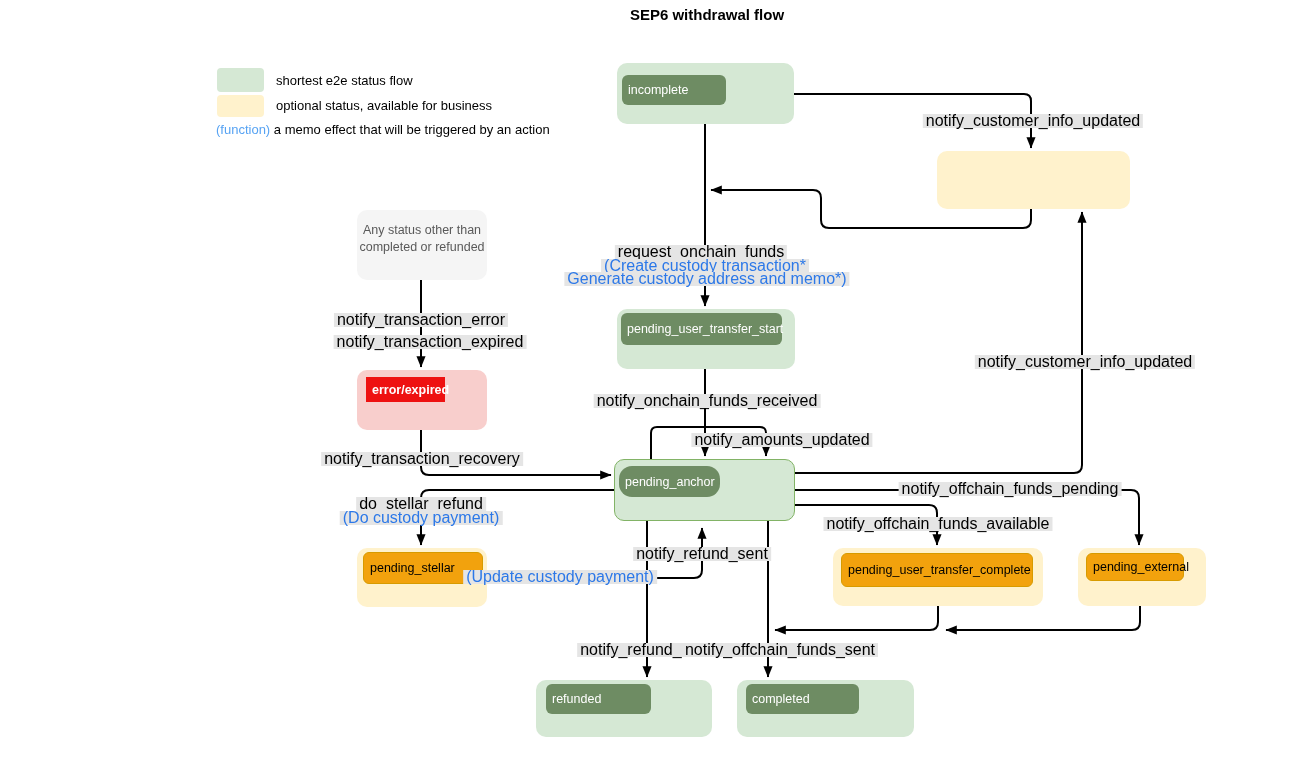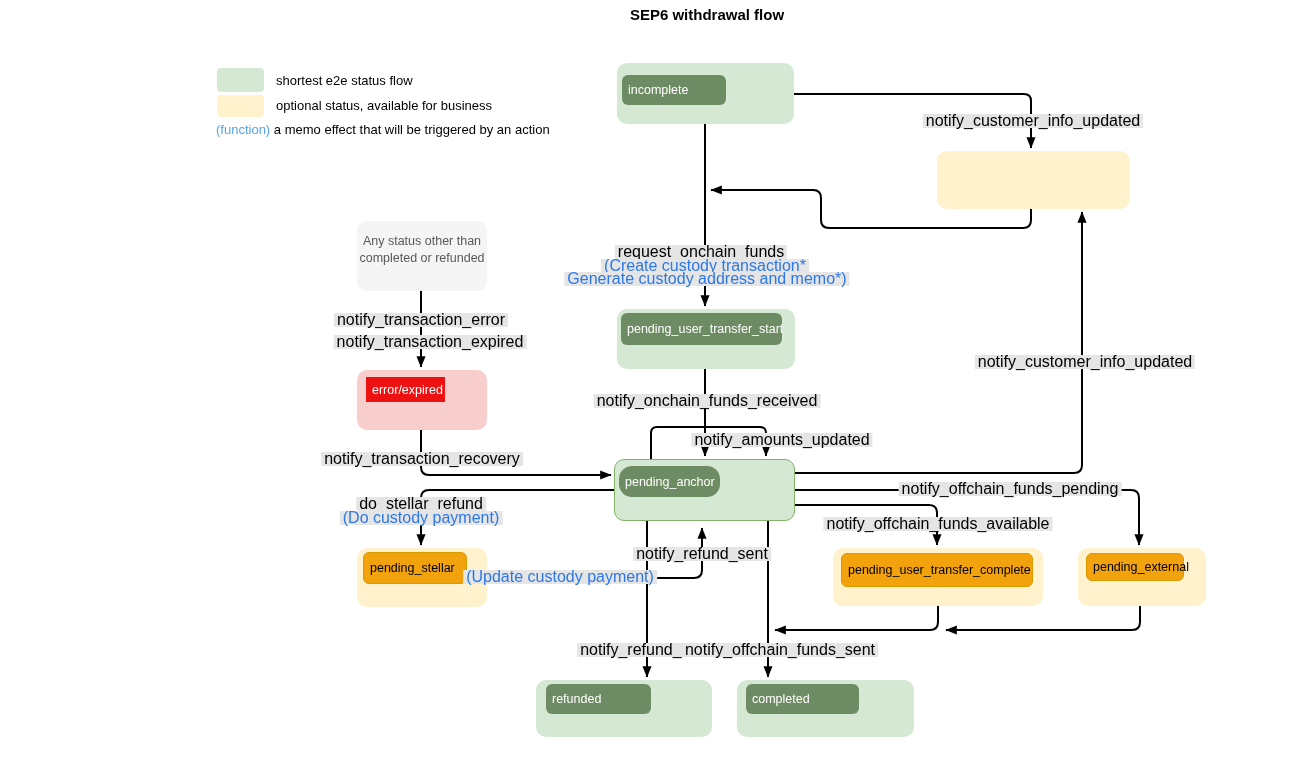--- a/index.html
+++ b/index.html
@@ -17,21 +17,21 @@
   
   .node-outer{position:absolute;border-radius:10px;}
   .g-outer{background:var(--green-light,#d5e8d4);}
   .y-outer{background:var(--yellow-light,#fff2cc);}
   .p-outer{background:var(--red-light,#f8cecc);}
   .anchor-border{border:1.5px solid var(--anchor-border,#82b366);}
   .inner{position:absolute;border-radius:6px;font-size:12.5px;white-space:nowrap;
          display:flex;align-items:center;padding:0 0 0 6px;box-sizing:border-box;}
   .in-green{background:var(--green-dark,#6e8c63);color:#fff;}
   .in-orange{background:var(--orange,#f2a20d);border:1px solid var(--orange-border,#d79b00);color:#000;}
-  .in-red{background:var(--red,#ee1111);color:#fff;border-radius:0;}
+  .in-red{background:var(--red,#ee1111);color:#fff;border-radius:0;font-weight:bold;}
   .note{position:absolute;background:var(--note-bg,#f5f5f5);border-radius:10px;
         color:var(--note-text,#595959);font-size:12.5px;text-align:center;
         display:flex;flex-direction:column;justify-content:flex-start;padding-top:12px;
         box-sizing:border-box;line-height:1.35;}
   
   .elabel{position:absolute;transform:translate(-50%,-50%);background:#e5e5e5;
           font-size:16px;color:#000;white-space:nowrap;padding:0 3px;line-height:14px;}
   .fn{color:var(--blue,#2c78e8);}
 </style>
 </head>
@@ -76,33 +76,33 @@
   </div>
 
   <div class="node-outer g-outer" style="left:617px;top:63px;width:177px;height:61px;"></div>
   <div class="inner in-green" style="left:622px;top:75px;width:104px;height:30px;">incomplete</div>
 
   <div class="node-outer y-outer" style="left:937px;top:151px;width:193px;height:58px;"></div>
 
   <div class="node-outer g-outer" style="left:617px;top:309px;width:178px;height:60px;"></div>
   <div class="inner in-green" style="left:621px;top:313px;width:161px;height:32px;">pending_user_transfer_start</div>
 
-  <div class="note" style="left:357px;top:221px;width:130px;height:70px;">
+  <div class="note" style="left:357px;top:210px;width:130px;height:70px;">
     <span>Any status other than</span>
     <span>completed or refunded</span>
   </div>
 
   <div class="node-outer p-outer" style="left:357px;top:370px;width:130px;height:60px;"></div>
   <div class="inner in-red" style="left:366px;top:377px;width:79px;height:25px;">error/expired</div>
 
   <div class="node-outer g-outer anchor-border" style="left:614px;top:459px;width:181px;height:62px;box-sizing:border-box;"></div>
   <div class="inner in-green" style="left:619px;top:466px;width:101px;height:31px;border-radius:13px;">pending_anchor</div>
 
   <div class="node-outer y-outer" style="left:357px;top:548px;width:130px;height:59px;"></div>
-  <div class="inner in-orange" style="left:363px;top:552px;width:104px;height:32px;">pending_stellar</div>
+  <div class="inner in-orange" style="left:363px;top:552px;width:120px;height:32px;">pending_stellar</div>
 
   <div class="node-outer y-outer" style="left:833px;top:548px;width:210px;height:58px;"></div>
   <div class="inner in-orange" style="left:841px;top:553px;width:192px;height:34px;">pending_user_transfer_complete</div>
 
   <div class="node-outer y-outer" style="left:1078px;top:548px;width:128px;height:58px;"></div>
   <div class="inner in-orange" style="left:1086px;top:553px;width:98px;height:28px;">pending_external</div>
 
   <div class="node-outer g-outer" style="left:536px;top:680px;width:176px;height:57px;"></div>
   <div class="inner in-green" style="left:546px;top:684px;width:105px;height:30px;">refunded</div>
 

